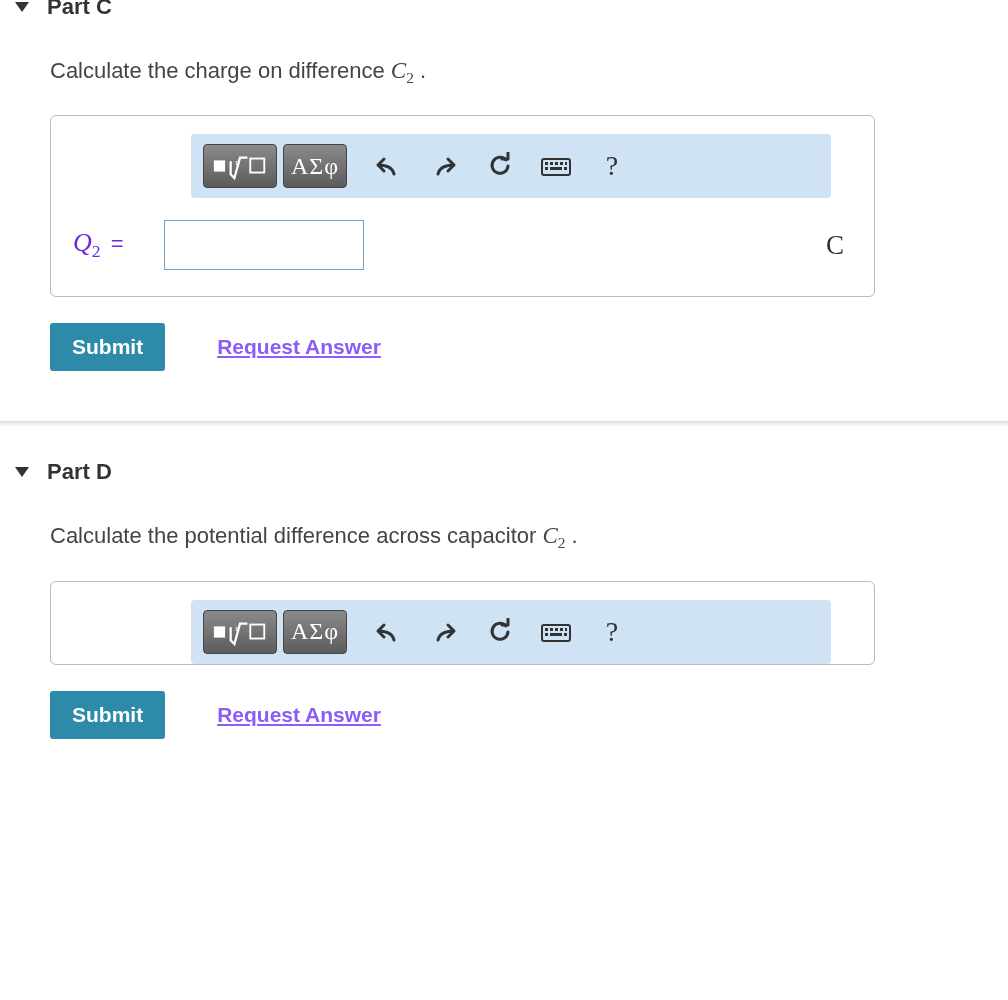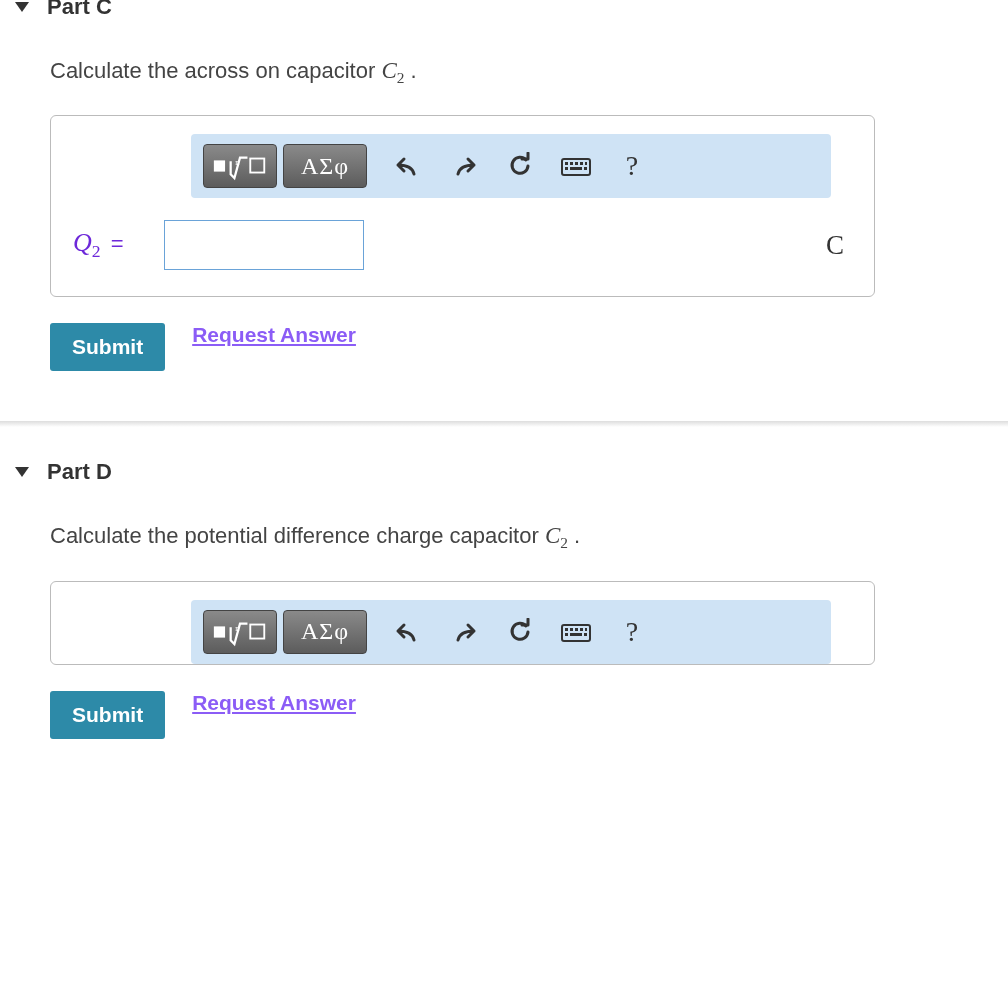--- a/index.html
+++ b/index.html
@@ -76,21 +76,21 @@
   }
   .dark-btn {
     background: linear-gradient(#8a8a8a, #5c5c5c);
     border: 1px solid #444;
     border-radius: 4px;
     height: 44px;
     color: #fff;
     padding: 0 8px;
   }
   .templates-btn { width: 74px; gap: 2px; }
-  .greek-btn { width: 84px; font-family: "Times New Roman", serif; font-size: 24px; letter-spacing: 1px; }
+  .greek-btn { width: 64px; font-family: "Times New Roman", serif; font-size: 24px; letter-spacing: 1px; }
   .plain-btn {
     width: 50px; height: 44px;
     color: #333;
   }
   .spacer-sm { width: 4px; }
   .input-row {
     display: flex;
     align-items: center;
     padding: 22px 22px 26px 22px;
   }
@@ -115,21 +115,22 @@
   .unit {
     margin-left: auto;
     font-family: "Times New Roman", serif;
     font-size: 27px;
     color: #333;
     padding-right: 8px;
   }
   .actions {
     margin-top: 26px;
     display: flex;
-    gap: 27px;
+    align-items: center;
+    gap: 52px;
   }
   .submit-btn {
     background: #2d8aa8;
     color: #fff;
     font-size: 21px;
     font-weight: bold;
     border: none;
     padding: 12px 22px;
     border-radius: 3px;
     cursor: pointer;
@@ -153,21 +154,21 @@
 </head>
 <body>
 
 <div class="part">
   <div class="part-header part-c-header">
     <div class="triangle"></div>
     <div class="part-title">Part C</div>
   </div>
   <div class="part-body">
     <div class="prompt">
-      <span>Calculate the across on capacitor </span><span class="math">C</span><span class="sub">2</span><span> .</span>
+      <span>Calculate the charge on difference </span><span class="math">C</span><span class="sub">2</span><span> .</span>
     </div>
 
     <div class="answer-box">
       <div class="toolbar-wrap">
         <div class="toolbar">
           <div class="tool-btn dark-btn templates-btn">
             <svg width="60" height="30" viewBox="0 0 60 30">
               <rect x="2" y="9" width="12" height="12" fill="#fff"></rect>
               <text x="25" y="14" font-size="9" fill="#fff" font-family="serif">n</text>
               <path d="M20 10 L20 24 L24 28 L30 6 L38 6" stroke="#fff" stroke-width="2.4" fill="none"></path>
@@ -228,21 +229,21 @@
 
 <div class="divider-shadow"></div>
 
 <div class="part part-d-wrap">
   <div class="part-header">
     <div class="triangle"></div>
     <div class="part-title">Part D</div>
   </div>
   <div class="part-body">
     <div class="prompt">
-      <span>Calculate the potential difference charge capacitor </span><span class="math">C</span><span class="sub">2</span><span> .</span>
+      <span>Calculate the potential difference across capacitor </span><span class="math">C</span><span class="sub">2</span><span> .</span>
     </div>
 
     <div class="answer-box">
       <div class="toolbar-wrap">
         <div class="toolbar">
           <div class="tool-btn dark-btn templates-btn">
             <svg width="60" height="30" viewBox="0 0 60 30">
               <rect x="2" y="9" width="12" height="12" fill="#fff"></rect>
               <text x="25" y="14" font-size="9" fill="#fff" font-family="serif">n</text>
               <path d="M20 10 L20 24 L24 28 L30 6 L38 6" stroke="#fff" stroke-width="2.4" fill="none"></path>

